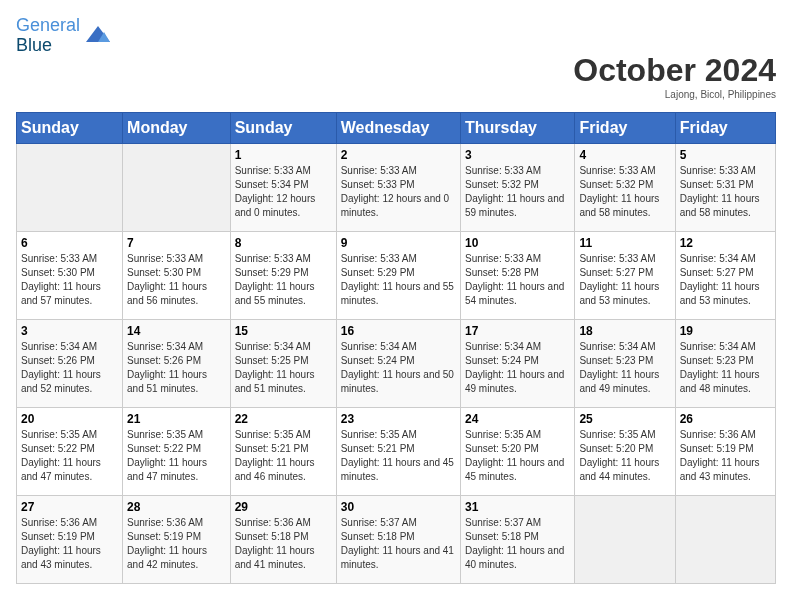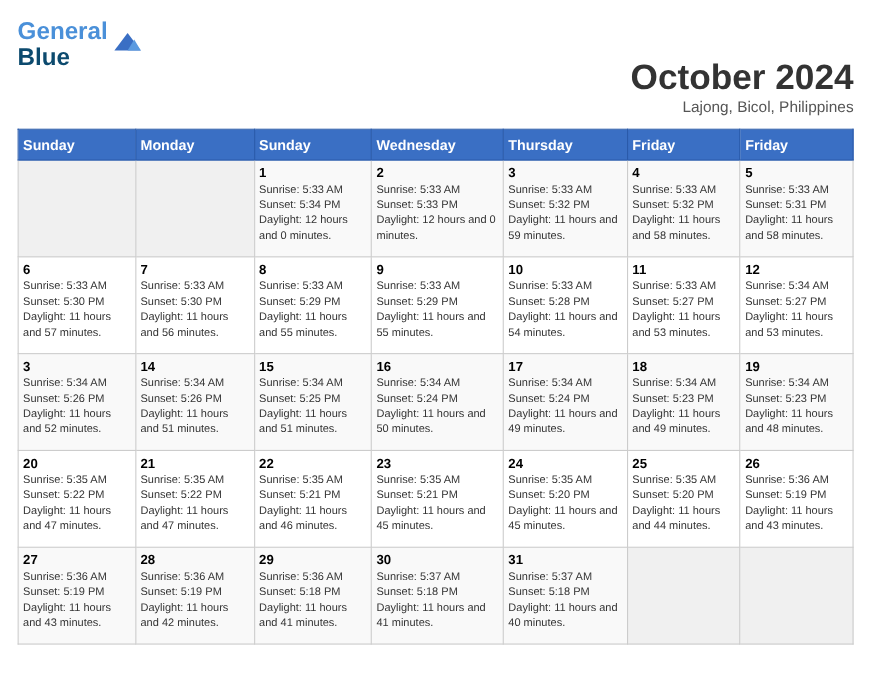--- a/index.html
+++ b/index.html
@@ -14,22 +14,22 @@
       display: flex;
       justify-content: space-between;
       align-items: flex-start;
       margin-bottom: 12px;
     }
     .logo {
       display: flex;
       align-items: center;
     }
     .logo-text {
-      font-size: 22px;
-      font-weight: bold;
+      font-size: 18px;
+      font-weight: normal;
       color: #333;
       line-height: 1.1;
     }
     .logo-text span {
       color: #4a90d9;
     }
     .logo-icon {
       width: 28px;
       height: 28px;
       margin-left: 4px;
@@ -37,34 +37,34 @@
     .title-area {
       text-align: right;
       margin-top: 36px;
     }
     .month-title {
       font-size: 32px;
       font-weight: bold;
       color: #333;
     }
     .location {
-      font-size: 14px;
+      font-size: 10px;
       color: #555;
     }
     table {
       width: 100%;
       border-collapse: collapse;
       font-size: 10.5px;
     }
     thead tr th {
       background: #3a6fc4;
       color: #fff;
       padding: 6px 4px;
       text-align: left;
-      font-size: 13px;
+      font-size: 16px;
       font-weight: bold;
       border: 1px solid #2a5aaa;
     }
     tbody tr td {
       border: 1px solid #ccc;
       vertical-align: top;
       padding: 4px;
       min-height: 80px;
       height: 88px;
     }

